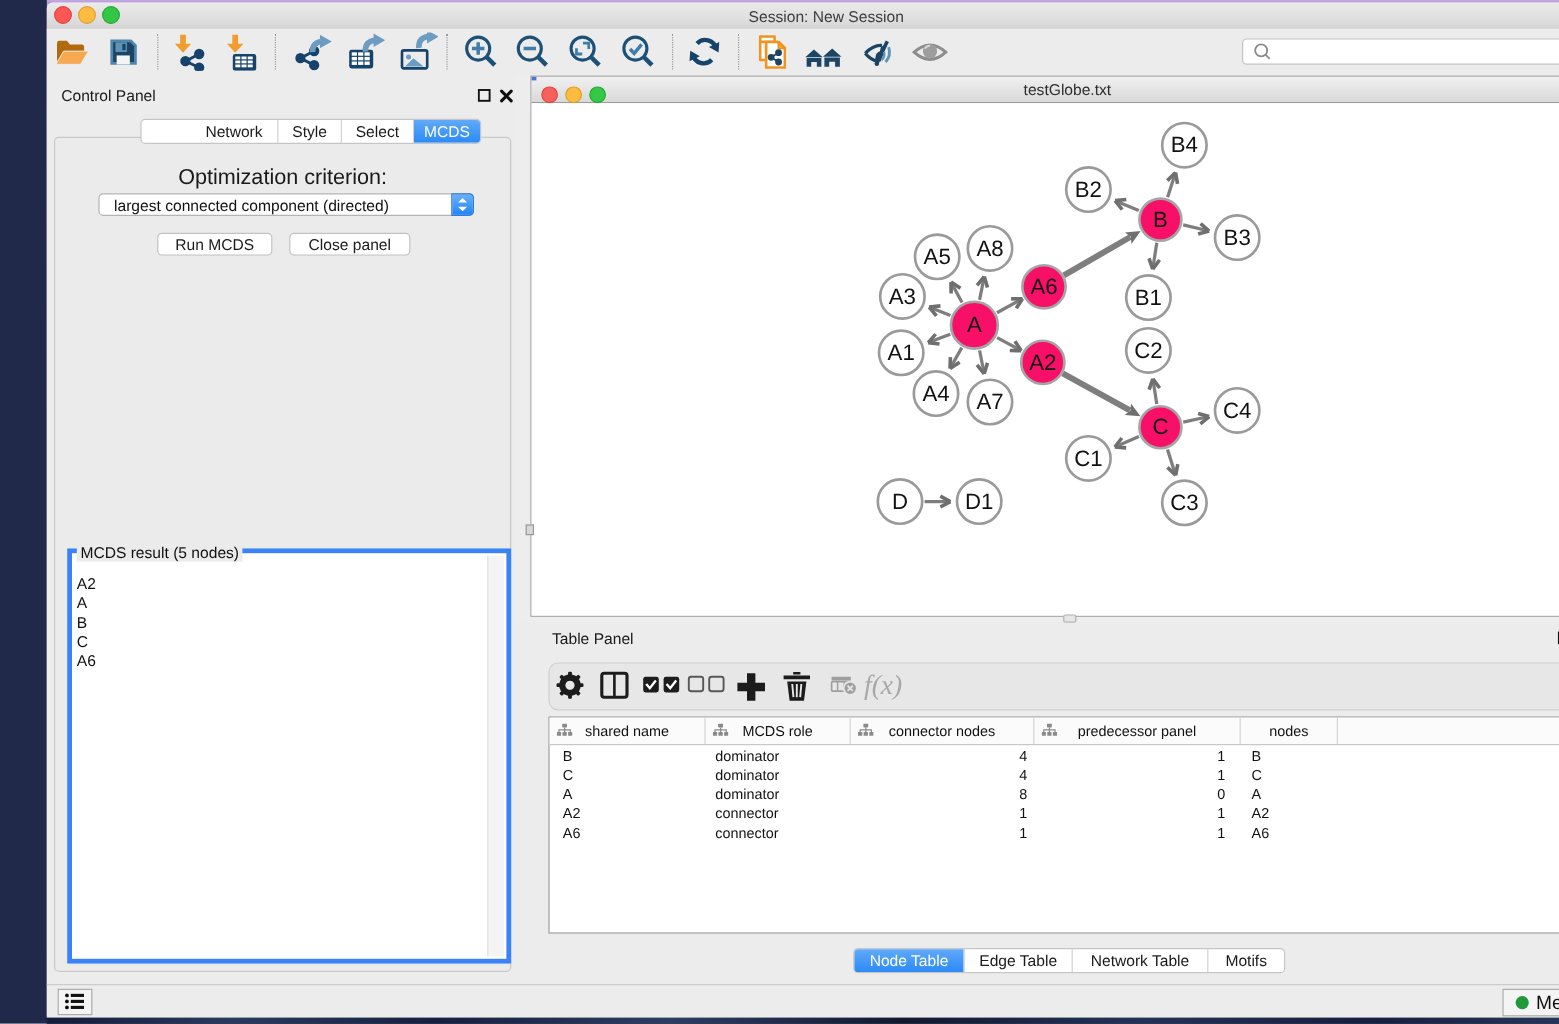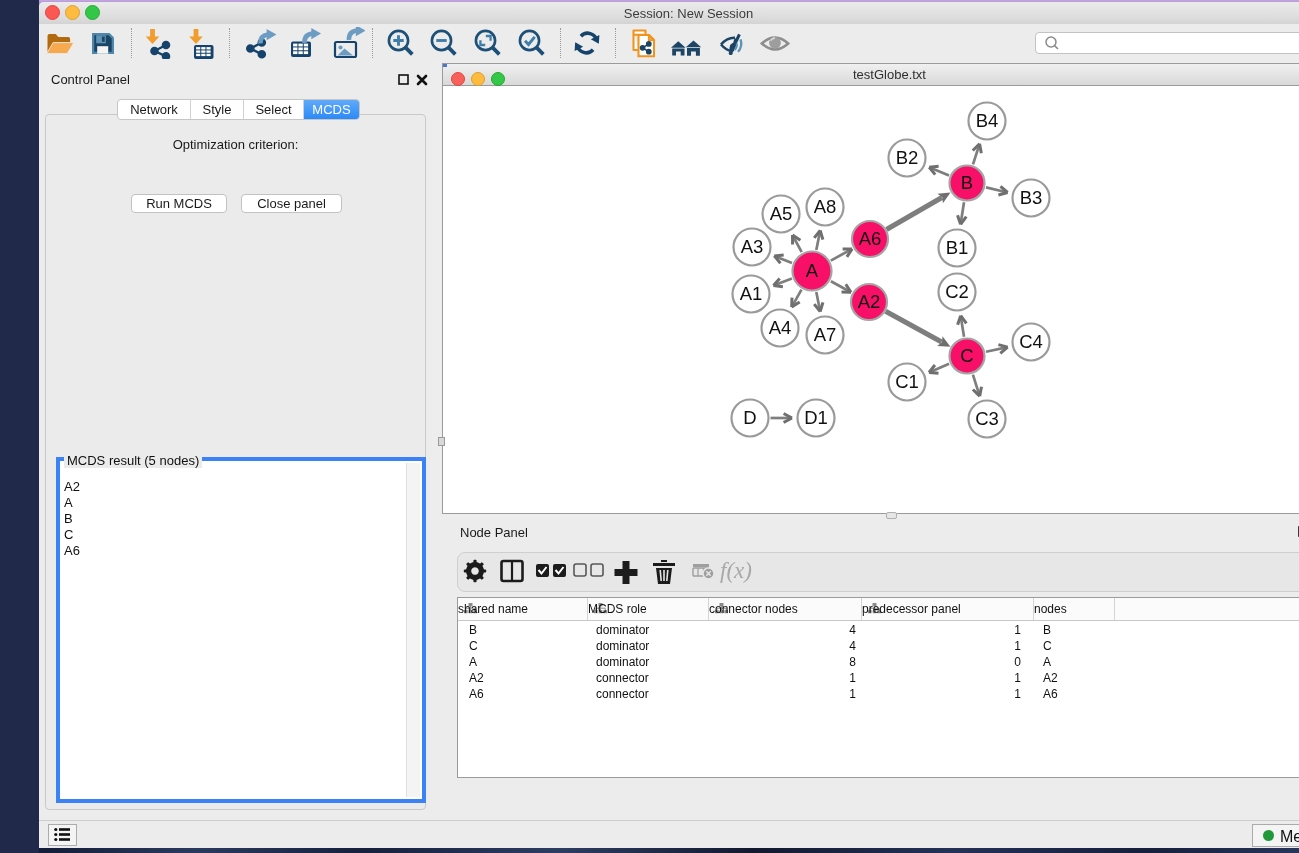--- a/index.html
+++ b/index.html
@@ -14,21 +14,21 @@
 .ticon{position:absolute;top:3px;width:32px;height:32px;}
 #searchbox{position:absolute;left:996px;top:8px;width:292px;height:20px;background:#fff;border:1px solid #c3c3c3;border-radius:4px;}
 
 #cpanel{position:absolute;left:0;top:60px;width:391px;height:758px;background:#ececec;}
 #cpanel .hdr{position:absolute;left:12px;top:10px;font-size:13px;color:#1a1a1a;}
 .seg{position:absolute;height:19px;background:#fff;border:1px solid #c6c6c6;display:flex;}
 .seg div{font-size:13px;color:#1a1a1a;text-align:center;line-height:19px;border-left:1px solid #d2d2d2;}
 .seg div:first-child{border-left:none;border-radius:3px 0 0 3px;}
 .seg div.sel{background:linear-gradient(180deg,#60aaf9 0,#2c8af7 100%);color:#fff;}
 #cpbody{position:absolute;left:6px;top:52px;width:379px;height:694px;background:#ebebeb;border:1px solid #c9c9c9;border-radius:4px;}
-#optlabel{position:absolute;left:0;width:100%;top:22px;text-align:center;font-size:13px;color:#1a1a1a;}
+#optlabel{position:absolute;left:0;width:100%;top:22px;text-align:center;font-size:18px;color:#1a1a1a;}
 #combo{position:absolute;left:36px;top:46px;width:311px;height:17px;background:#fff;border:1px solid #b4b4b4;border-radius:4px;}
 #combo .txt{position:absolute;left:12px;top:2px;font-size:13px;color:#111;}
 #combo .btn{position:absolute;right:-1px;top:-1px;width:17px;height:17px;background:linear-gradient(180deg,#6ab0fa 0,#2584f6 100%);border-radius:0 4px 4px 0;border:1px solid #2a7de2;}
 .pbtn{position:absolute;height:17px;background:#fff;border:1px solid #c2c2c2;border-radius:4px;font-size:13px;color:#1a1a1a;text-align:center;line-height:17px;}
 #fieldset{position:absolute;left:10px;top:342px;width:362px;height:338px;background:#fff;border:4px solid #3b82f6;}
 #fieldset .legend{position:absolute;left:4px;top:-8px;background:#ebebeb;padding:0 3px;font-size:13px;color:#111;}
 #fieldset .list{position:absolute;left:4px;top:18px;font-size:13px;color:#111;line-height:16px;}
 #fieldset .sb{position:absolute;right:2px;top:2px;bottom:2px;width:13px;background:#f4f4f4;border-left:1px solid #e0e0e0;}
 
 #desk{position:absolute;left:391px;top:60px;width:908px;height:758px;background:#ededed;}
@@ -36,21 +36,21 @@
 #nettitle{position:absolute;left:0;top:0;width:100%;height:21px;background:linear-gradient(180deg,#f0f0f0 0,#d9d9d9 100%);border-bottom:1px solid #9b9b9b;}
 #nettitle .title{position:absolute;left:0;right:0;top:3px;text-align:center;font-size:13px;color:#2e2e2e;}
 #netcontent{position:absolute;left:0;top:22px;width:893px;height:427px;background:#fff;}
 
 #tpanel{position:absolute;left:0;top:457px;width:908px;height:301px;background:#ececec;}
 #tpanel .hdr{position:absolute;left:30px;top:6px;font-size:13px;color:#1a1a1a;}
 #ttoolbar{position:absolute;left:27px;top:33px;width:863px;height:38px;background:#e7e7e7;border:1px solid #cfcfcf;border-radius:8px;}
 #ttable{position:absolute;left:27px;top:78px;width:865px;height:179px;background:#fff;border:1px solid #9b9b9b;}
 #thead{position:absolute;left:0;top:0;width:100%;height:22px;background:#fbfbfb;border-bottom:1px solid #c8c8c8;}
 .hcell{position:absolute;top:0;height:22px;border-right:1px solid #d4d4d4;}
-.hcell span{position:absolute;left:0;right:0;top:4px;font-size:12px;color:#111;}
+.hcell span{position:absolute;left:0;right:0;top:4px;text-align:center;font-size:12px;color:#111;}
 .trow{position:absolute;left:0;width:100%;height:16px;font-size:12px;color:#111;}
 .trow span{position:absolute;top:1px;}
 #btabs{position:absolute;height:19px;background:#fff;border:1px solid #c6c6c6;display:flex;}
 #btabs div{font-size:13px;color:#1a1a1a;text-align:center;line-height:19px;border-left:1px solid #d2d2d2;}
 #btabs div:first-child{border-left:none;}
 #btabs div.sel{background:linear-gradient(180deg,#60aaf9 0,#2c8af7 100%);color:#fff;}
 
 #statusbar{position:absolute;left:0;top:818px;width:1299px;height:27px;background:#ececec;border-top:1px solid #cccccc;}
 #membtn{position:absolute;right:11px;top:3px;width:73px;height:21px;background:#f4f4f4;border:1px solid #ababab;font-size:16px;color:#111;}
 #listbtn{position:absolute;left:9px;top:3px;width:27px;height:20px;background:#f4f4f4;border:1px solid #ababab;}
@@ -208,27 +208,33 @@
   </div>
   <div id="cpanel">
     <div class="hdr">Control Panel</div>
         <svg width="12" height="12" viewBox="0 0 12 12" style="position:absolute;left:359px;top:12px;">
           <rect x="1" y="1" width="9" height="9" fill="none" stroke="#111" stroke-width="1.6"></rect>
         </svg>
         <svg width="12" height="12" viewBox="0 0 12 12" style="position:absolute;left:377px;top:12px;">
           <path d="M2 2 L10 10 M10 2 L2 10" stroke="#111" stroke-width="2.6" stroke-linecap="round"></path>
         </svg>
     <div class="seg" style="left:78px;top:37px;border-radius:4px;z-index:5;">
-      <div style="width:72px;">Network</div>
+      <div style="width:72px;padding-left:41px;">Network</div>
           <div style="width:52px;">Style</div>
           <div style="width:59px;">Select</div>
           <div class="sel" style="width:55px;border-radius:0 3px 3px 0;">MCDS</div>
     </div>
     <div id="cpbody">
       <div id="optlabel">Optimization criterion:</div>
+      <div id="combo">
+            <div class="txt">largest connected component (directed)</div>
+            <div class="btn"><svg width="17" height="17" viewBox="0 0 17 17">
+                <path d="M4.7 6.7 L8.5 2.9 L12.3 6.7 z M4.7 10.3 L8.5 14.1 L12.3 10.3 z" fill="#fff"></path>
+              </svg></div>
+          </div>
       <div class="pbtn" style="left:85px;top:79px;width:94px;">Run MCDS</div>
       <div class="pbtn" style="left:195px;top:79px;width:99px;">Close panel</div>
       <div id="fieldset">
         <div class="legend">MCDS result (5 nodes)</div>
         <div class="list">A2<br>A<br>B<br>C<br>A6</div>
         <div class="sb"></div>
       </div>
     </div>
   </div>
   <div id="desk">
@@ -339,21 +345,21 @@
               <text x="373" y="338" text-anchor="middle" font-size="18.5" fill="#111">D1</text>
             </svg></div>
           <svg width="14" height="14" viewBox="0 0 14 14" style="position:absolute;right:1px;bottom:1px;z-index:9;">
             <path d="M13 3 L3 13 M13 7 L7 13 M13 11 L11 13" stroke="#8e8e8e" stroke-width="1.2"></path>
           </svg>
           <div style="position:absolute;left:-5px;top:373px;width:5px;height:7px;background:#d8d8d8;border:1px solid #9a9a9a;"></div>
           <div style="position:absolute;left:443px;bottom:-6px;width:9px;height:5px;background:#e6e6e6;border:1px solid #b0b0b0;border-radius:2px;"></div>
           <div style="position:absolute;left:0px;top:0px;width:4px;height:3px;background:#4a77cd;"></div>
     </div>
     <div id="tpanel">
-      <div class="hdr">Node Panel</div>
+      <div class="hdr">Table Panel</div>
           <svg width="12" height="12" viewBox="0 0 12 12" style="position:absolute;left:868px;top:7px;">
             <rect x="1" y="1" width="9" height="9" fill="none" stroke="#111" stroke-width="1.6"></rect>
           </svg>
           <svg width="12" height="12" viewBox="0 0 12 12" style="position:absolute;left:886px;top:7px;">
             <path d="M2 2 L10 10 M10 2 L2 10" stroke="#111" stroke-width="2.6" stroke-linecap="round"></path>
           </svg>
       <div id="ttoolbar">
             <svg width="860" height="36" viewBox="0 0 860 36" style="position:absolute;left:0;top:0;">
               <g fill="#1c1c1c">
                 <g transform="translate(8,9)">
@@ -487,20 +493,26 @@
               <span style="left:585px;">A2</span>
             </div>
             <div class="trow" style="top:88px;">
               <span style="left:11px;">A6</span>
               <span style="left:138px;">connector</span>
               <span style="left:310px;width:88px;text-align:right;">1</span>
               <span style="left:470px;width:93px;text-align:right;">1</span>
               <span style="left:585px;">A6</span>
             </div>
       </div>
+<div id="btabs" style="left:281px;top:271px;border-radius:4px;">
+<div class="sel" style="width:91px;border-radius:3px 0 0 3px;">Node Table</div>
+            <div style="width:89px;">Edge Table</div>
+            <div style="width:112px;">Network Table</div>
+            <div style="width:63px;">Motifs</div>
+          </div>
     </div>
   </div>
   <div id="statusbar">
     <div id="listbtn">
           <svg width="17" height="15" viewBox="0 0 17 15" style="position:absolute;left:5px;top:2px;">
             <g fill="#111">
               <circle cx="1.8" cy="2.5" r="1.6"></circle>
               <circle cx="1.8" cy="7.5" r="1.6"></circle>
               <circle cx="1.8" cy="12.5" r="1.6"></circle>
               <rect x="5" y="1.2" width="11" height="2.6"></rect>

